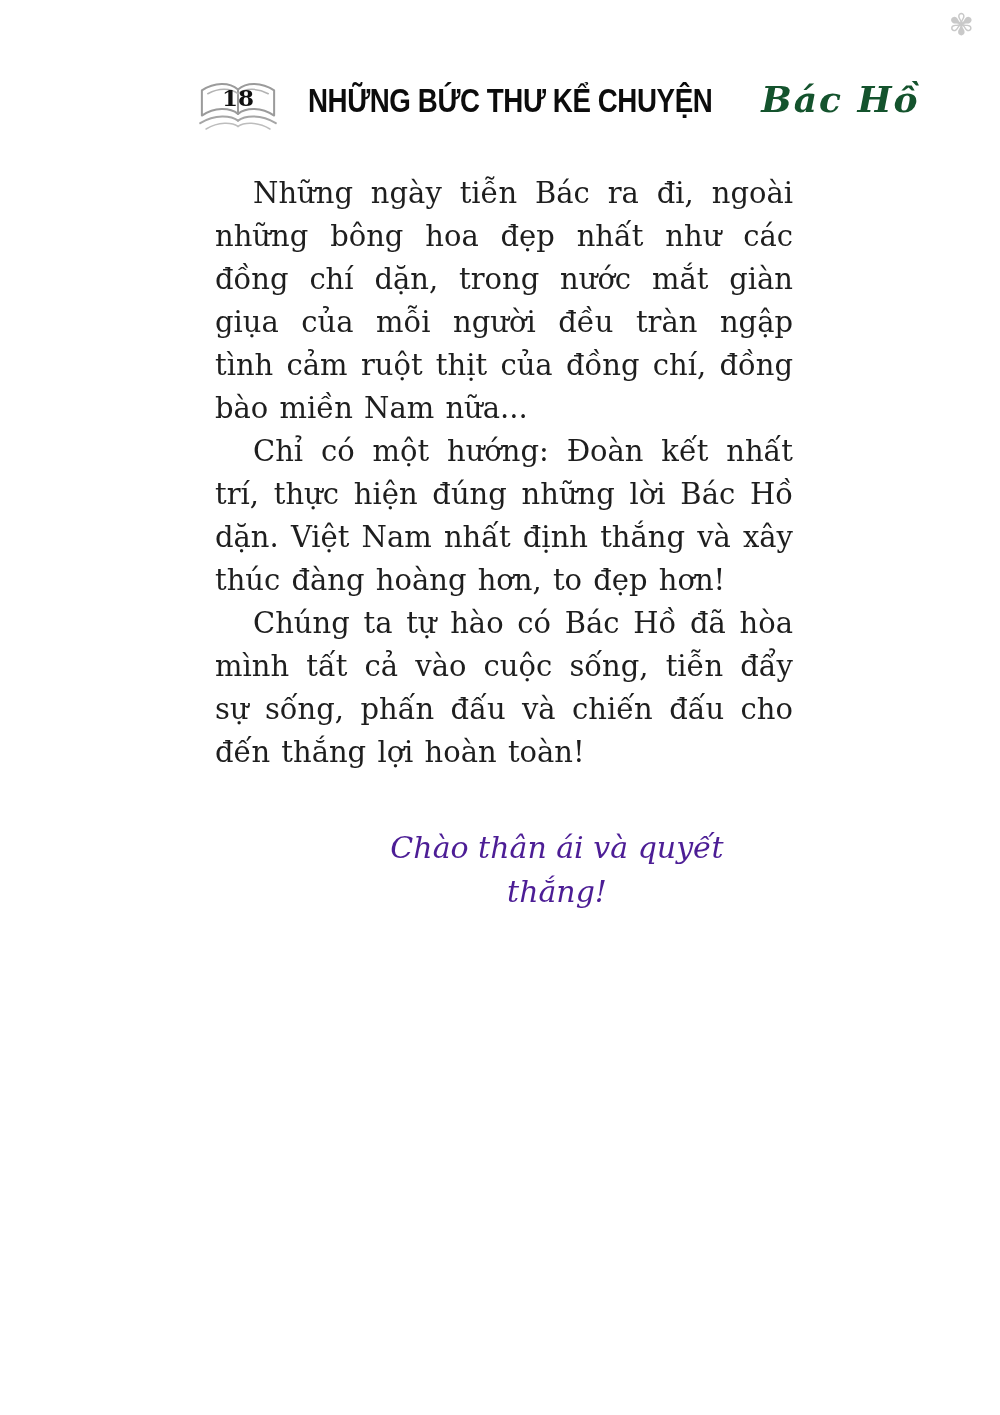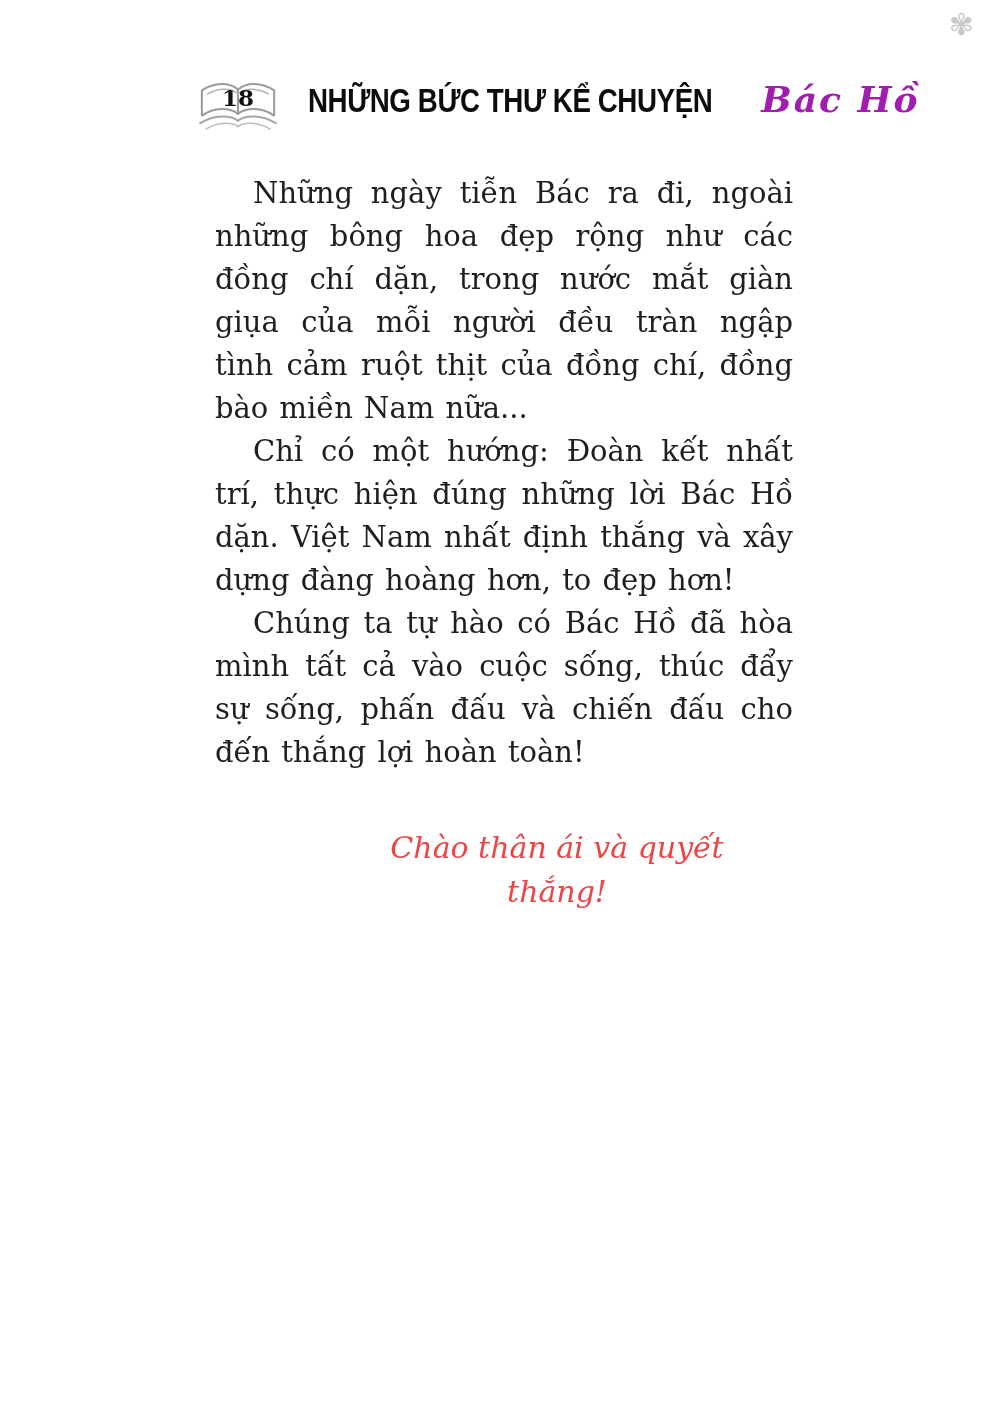--- a/index.html
+++ b/index.html
@@ -68,21 +68,21 @@
     transform: scaleX(0.84);
     transform-origin: left center;
     color: #0c0c0c;
   }
   .series-title-script {
     font-family: "DejaVu Serif", serif;
     font-style: italic;
     font-weight: 700;
     font-size: 36px;
     letter-spacing: 2px;
-    color: #a21caf;
+    color: #14532d;
     margin-left: -28px; 
   }
   
   .body-col {
     position: absolute;
     top: 172px;
     left: 215px;
     width: 578px;
   }
   .para {
@@ -98,21 +98,21 @@
   .closing-block {
     margin-top: 52px;
     margin-left: 130px;
     width: 424px;
     text-align: center;
   }
   .closing-line {
     font-style: italic;
     font-size: 30px;
     line-height: 44px;
-    color: #ef4444;
+    color: #4c1d95;
   }
   .signature-line {
     font-size: 31px;
     line-height: 46px;
     letter-spacing: 1px;
     color: #161616;
     margin-top: 2px;
   }
 </style>
 </head>
@@ -142,22 +142,22 @@
       </svg>
       <span class="book-page-number">18</span>
     </div>
     <div class="header-titles">
       <span class="series-title">NHỮNG BỨC THƯ KỂ CHUYỆN</span>
       <span class="series-title-script">Bác Hồ</span>
     </div>
   </div>
 
   <div class="body-col">
-    <p class="para">Những ngày tiễn Bác ra đi, ngoài những bông hoa đẹp rộng như các đồng chí dặn, trong nước mắt giàn giụa của mỗi người đều tràn ngập tình cảm ruột thịt của đồng chí, đồng bào miền Nam nữa...</p>
-    <p class="para">Chỉ có một hướng: Đoàn kết nhất trí, thực hiện đúng những lời Bác Hồ dặn. Việt Nam nhất định thắng và xây dựng đàng hoàng hơn, to đẹp hơn!</p>
-    <p class="para">Chúng ta tự hào có Bác Hồ đã hòa mình tất cả vào cuộc sống, thúc đẩy sự sống, phấn đấu và chiến đấu cho đến thắng lợi hoàn toàn!</p>
+    <p class="para">Những ngày tiễn Bác ra đi, ngoài những bông hoa đẹp nhất như các đồng chí dặn, trong nước mắt giàn giụa của mỗi người đều tràn ngập tình cảm ruột thịt của đồng chí, đồng bào miền Nam nữa...</p>
+    <p class="para">Chỉ có một hướng: Đoàn kết nhất trí, thực hiện đúng những lời Bác Hồ dặn. Việt Nam nhất định thắng và xây thúc đàng hoàng hơn, to đẹp hơn!</p>
+    <p class="para">Chúng ta tự hào có Bác Hồ đã hòa mình tất cả vào cuộc sống, tiễn đẩy sự sống, phấn đấu và chiến đấu cho đến thắng lợi hoàn toàn!</p>
 
     <div class="closing-block">
       <div class="closing-line">Chào thân ái và quyết thắng!</div>
     </div>
   </div>
 
 </div>
 
 </body></html>

